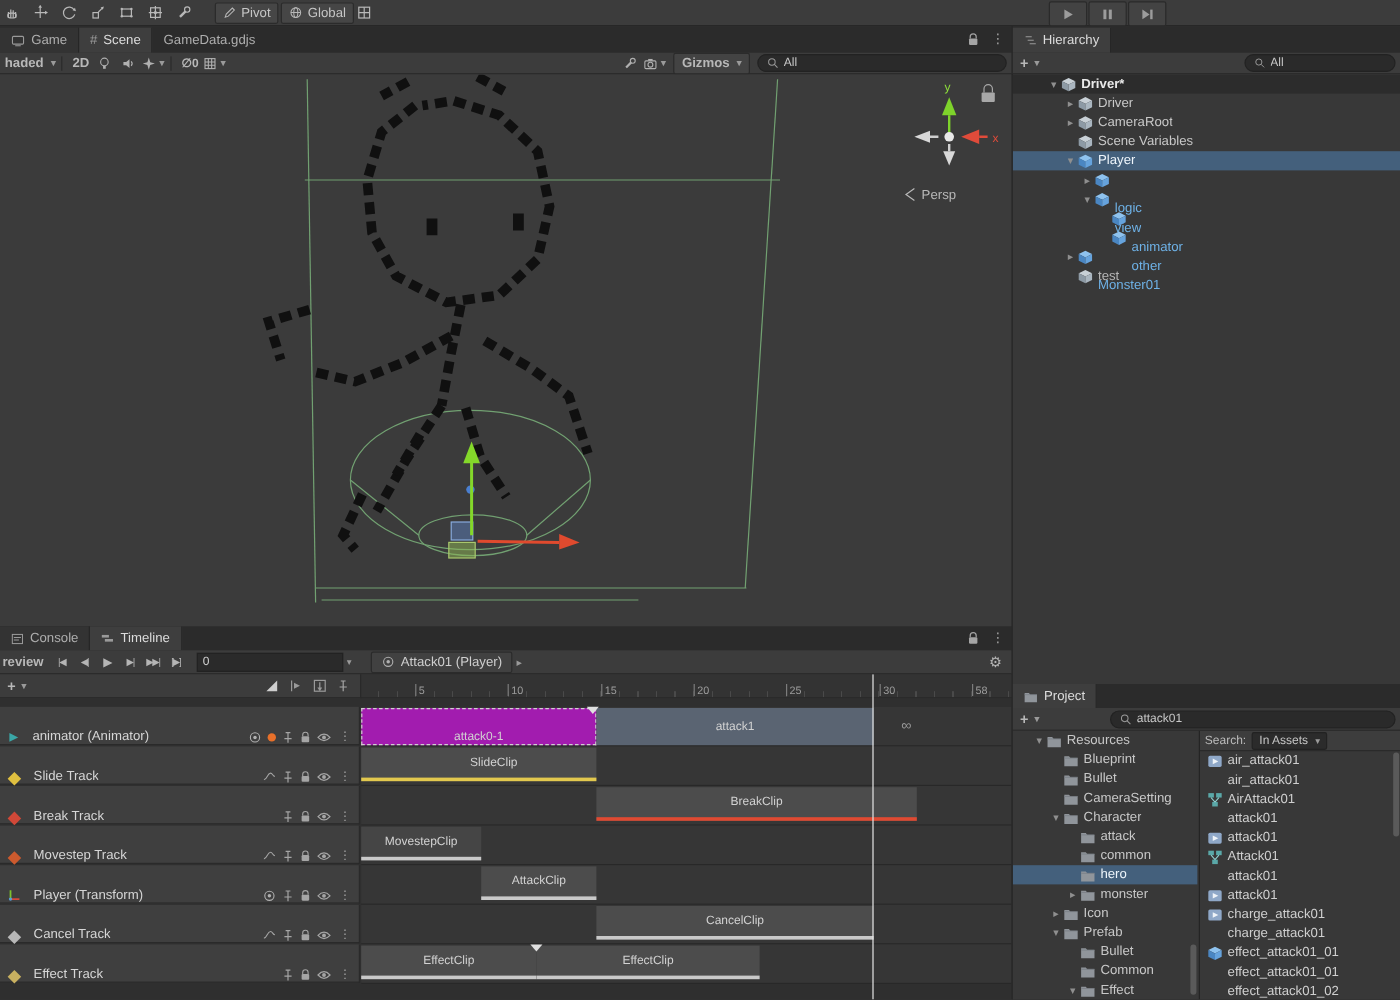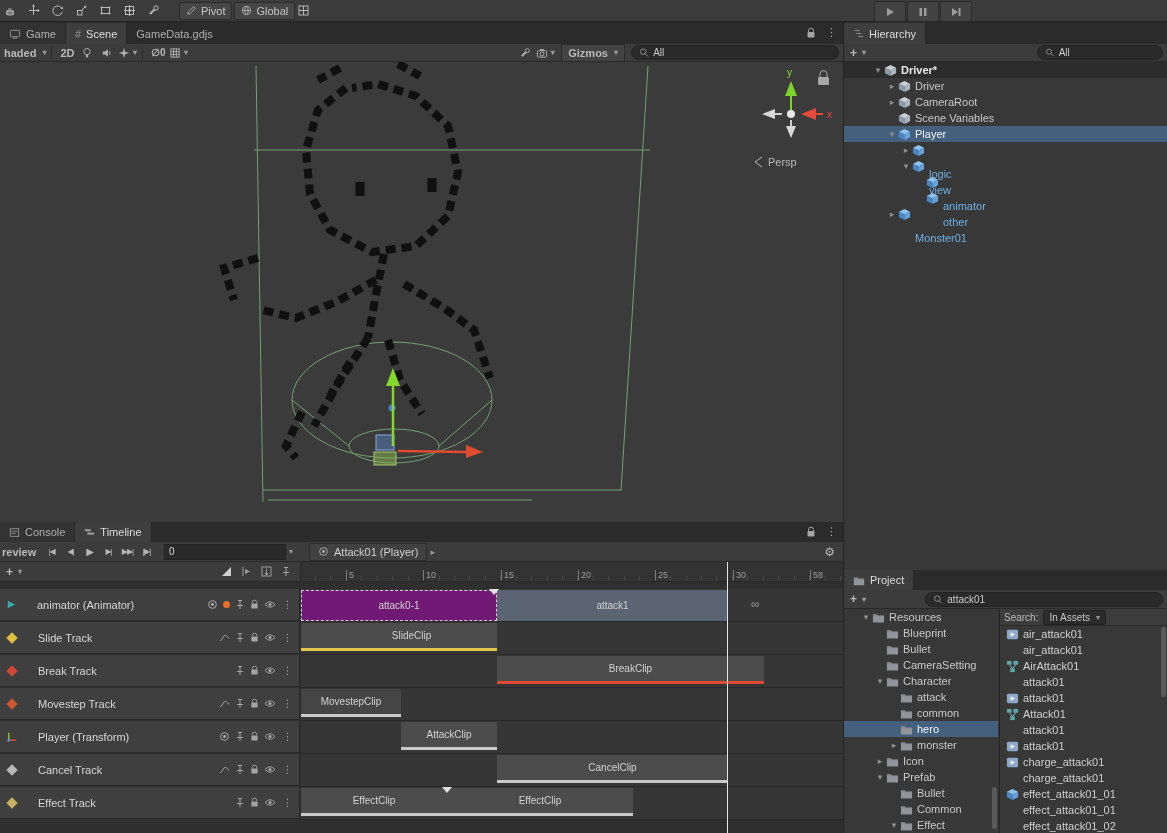--- a/index.html
+++ b/index.html
@@ -28,28 +28,28 @@
   
   #scene{left:0;top:62px;width:843px;height:460px;background:#3b3b3b;overflow:hidden;}
   
   .trbtn{min-width:19px;height:16px;display:flex;align-items:center;justify-content:center;color:#b5b5b5;font-size:8px;letter-spacing:-1px;}
   #frameinput{width:112px;height:14px;background:#2a2a2a;border:1px solid #222;color:#d5d5d5;font-size:10px;font-family:inherit;padding:0 4px;}
   .crumb{display:flex;align-items:center;gap:5px;background:#414141;border:1px solid #2b2b2b;border-radius:2px;height:16px;padding:0 8px;color:#cfcfcf;}
   #ruler{position:absolute;left:300px;top:562px;width:543px;height:20px;background:#333;border-left:1px solid #292929;border-bottom:1px solid #292929;box-sizing:border-box;background-image:repeating-linear-gradient(90deg,#4a4a4a 0 1px,transparent 1px 15.44px);background-size:100% 5px;background-position:14px 100%;background-repeat:no-repeat;}
   .rlabel{position:absolute;bottom:1px;font-size:9px;color:#9c9c9c;border-left:1px solid #7c7c7c;padding-left:2px;height:10px;line-height:10px;}
   #tracks{left:0;top:582px;width:843px;height:251px;background:#2f2f2f;overflow:hidden;}
   .trow{position:absolute;left:0;width:843px;height:33px;}
-  .thead{position:absolute;left:0;top:0;width:300px;height:32px;background:#3f3f3f;border-bottom:1px solid #2a2a2a;border-right:1px solid #2a2a2a;display:flex;align-items:center;padding:0 5px 0 6px;box-sizing:border-box;gap:20px;}
+  .thead{position:absolute;left:0;top:0;width:300px;height:32px;background:#3f3f3f;border-bottom:1px solid #2a2a2a;border-right:1px solid #2a2a2a;display:flex;align-items:flex-end;padding:0 5px 0 6px;box-sizing:border-box;gap:10px;}
   .tname{font-size:11px;color:#d6d6d6;white-space:nowrap;overflow:hidden;}
   .hicons{margin-left:auto;display:flex;align-items:center;gap:5px;}
   .hico{width:13px;display:flex;justify-content:center;align-items:center;color:#a5a5a5;font-size:10px;}
   .tlane{position:absolute;left:301px;top:0;right:0;height:32px;background:#363636;border-bottom:1px solid #282828;}
   .clip{position:absolute;top:1px;height:28px;background:#4c4c4c;border-bottom:3px solid transparent;display:flex;align-items:center;justify-content:center;font-size:10px;color:#d2d2d2;box-sizing:border-box;overflow:hidden;white-space:nowrap;}
   .clip.anim{background:#5a6472;height:31px;border-bottom:0;}
-  .clip.sel{border:1px dashed #cfcfcf;background:#701a75;}
+  .clip.sel{border:1px dashed #cfcfcf;background:#a21caf;align-items:flex-end;}
   .u-yellow{border-bottom-color:#e2c84e;padding-left:25px;}
   .u-red{border-bottom-color:#e04a32;}
   .u-white{border-bottom-color:#c9c9c9;}
   .marker{position:absolute;top:0;width:0;height:0;border-left:5px solid transparent;border-right:5px solid transparent;border-top:6px solid #e0e0e0;z-index:5;}
   #playhead{position:absolute;left:727px;top:562px;width:1px;height:271px;background:#e5e5e5;z-index:30;}
   .diamond{width:8px;height:8px;transform:rotate(45deg);flex:none;margin:0 2px;}
   .odot{width:7px;height:7px;border-radius:50%;background:#e8702a;}
   
   .hrow{display:flex;align-items:center;height:16px;box-sizing:border-box;}
   .hrow .arrow{width:12px;flex:none;text-align:center;color:#8f8f8f;font-size:9px;}
@@ -744,20 +744,27 @@
       </svg>
       <span class="lbl bluetext">other</span>
     </div>
   <div class="hrow" style="padding-left:42px">
       <span class="arrow">▸</span>
       <svg class="icn" viewBox="0 0 14 14">
         <use href="#cube-blue"></use>
       </svg>
       <span class="lbl bluetext">Monster01</span>
     </div>
+  <div class="hrow" style="padding-left:42px">
+      <span class="arrow"></span>
+      <svg class="icn" viewBox="0 0 14 14">
+        <use href="#cube-gray"></use>
+      </svg>
+      <span class="lbl" style="color:#b5b5b5">test</span>
+    </div>
 </div>
 
 <div class="tabbar abs" style="left:844px;top:570px;width:323px;height:20px;position:absolute">
   <span class="tab active" style="height:20px">
       <svg width="12" height="11" viewBox="0 0 14 12">
         <use href="#folder"></use>
       </svg>
       <span>Project</span>
     </span>
 </div>

